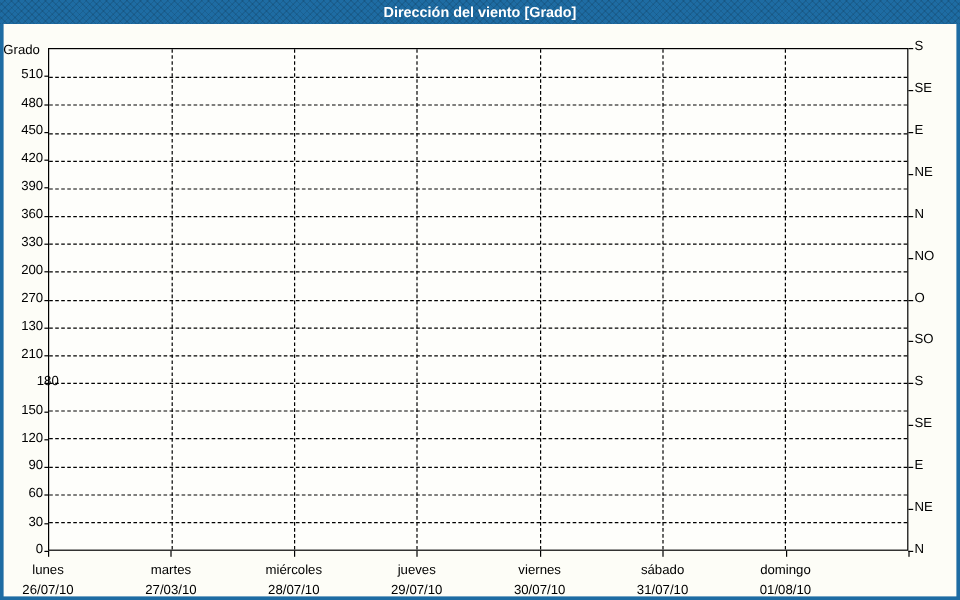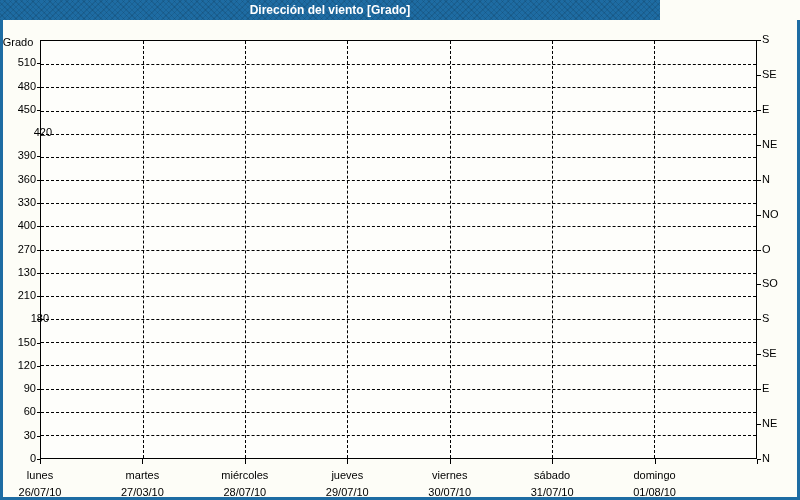--- a/index.html
+++ b/index.html
@@ -4,21 +4,21 @@
 <style>
   html,body{margin:0;padding:0;background:#fff;}
   #window{
     position:relative;
     width:800px;height:500px;
     background:#FDFDF7;
     font-family:"Liberation Sans","DejaVu Sans",sans-serif;
     overflow:hidden;
   }
   #titlebar{
-    position:absolute;left:0;top:0;width:660px;height:20px;
+    position:absolute;left:0;top:0;width:800px;height:20px;
     background-color:#1E6CA3;
     background-image:
       repeating-linear-gradient(45deg, rgba(0,0,0,0.10) 0 1px, transparent 1px 4px),
       repeating-linear-gradient(-45deg, rgba(0,0,0,0.10) 0 1px, transparent 1px 4px);
     color:#fff;font-size:12px;font-weight:bold;
     text-align:center;line-height:20px;
   }
   .border-strip{position:absolute;background:#1E6CA3;}
   #border-left{left:0;top:20px;width:3px;height:480px;}
   #border-right{left:797px;top:20px;width:3px;height:480px;}
@@ -85,29 +85,29 @@
       <div class="gridline-v" style="left: 510.714px;"></div>
       <div class="gridline-v" style="left: 612.857px;"></div>
     </div>
   <div id="axis-decorations"></div>
 <div class="y-label-left" style="top: 56.2778px;">510</div>
     <div class="tick" style="left: 37px; top: 63.2778px; width: 3px; height: 1px;"></div>
     <div class="y-label-left" style="top: 79.5556px;">480</div>
     <div class="tick" style="left: 37px; top: 86.5556px; width: 3px; height: 1px;"></div>
     <div class="y-label-left" style="top: 102.833px;">450</div>
     <div class="tick" style="left: 37px; top: 109.833px; width: 3px; height: 1px;"></div>
-    <div class="y-label-left" style="top: 126.111px; margin-left: 16px;">420</div>
+    <div class="y-label-left" style="top: 126.111px;">420</div>
     <div class="tick" style="left: 37px; top: 133.111px; width: 3px; height: 1px;"></div>
     <div class="y-label-left" style="top: 149.389px;">390</div>
     <div class="tick" style="left: 37px; top: 156.389px; width: 3px; height: 1px;"></div>
     <div class="y-label-left" style="top: 172.667px;">360</div>
     <div class="tick" style="left: 37px; top: 179.667px; width: 3px; height: 1px;"></div>
     <div class="y-label-left" style="top: 195.944px;">330</div>
     <div class="tick" style="left: 37px; top: 202.944px; width: 3px; height: 1px;"></div>
-    <div class="y-label-left" style="top: 219.222px;">400</div>
+    <div class="y-label-left" style="top: 219.222px;">200</div>
     <div class="tick" style="left: 37px; top: 226.222px; width: 3px; height: 1px;"></div>
     <div class="y-label-left" style="top: 242.5px;">270</div>
     <div class="tick" style="left: 37px; top: 249.5px; width: 3px; height: 1px;"></div>
     <div class="y-label-left" style="top: 265.778px;">130</div>
     <div class="tick" style="left: 37px; top: 272.778px; width: 3px; height: 1px;"></div>
     <div class="y-label-left" style="top: 289.056px;">210</div>
     <div class="tick" style="left: 37px; top: 296.056px; width: 3px; height: 1px;"></div>
     <div class="y-label-left" style="top: 312.333px; margin-left: 13px;">180</div>
     <div class="tick" style="left: 37px; top: 319.333px; width: 3px; height: 1px;"></div>
     <div class="y-label-left" style="top: 335.611px;">150</div>

